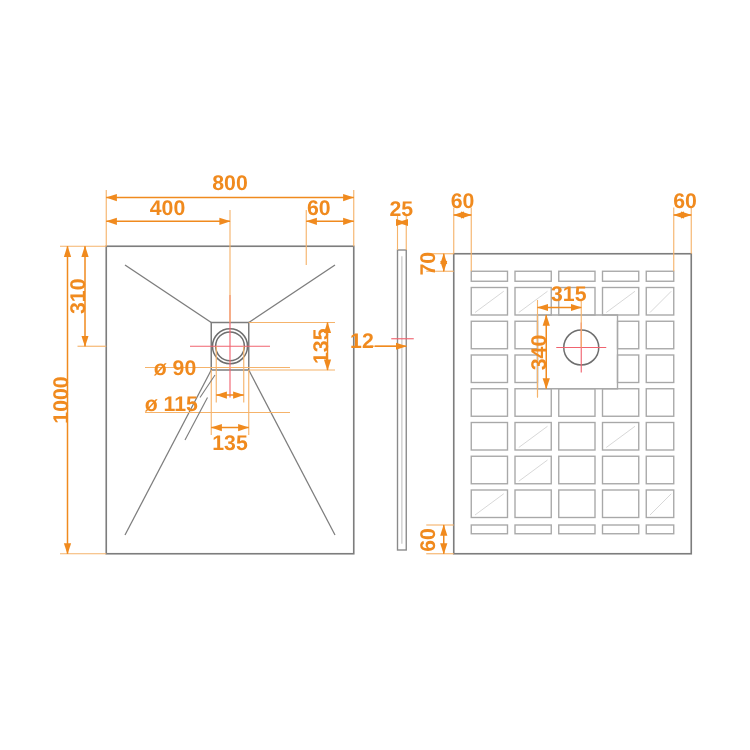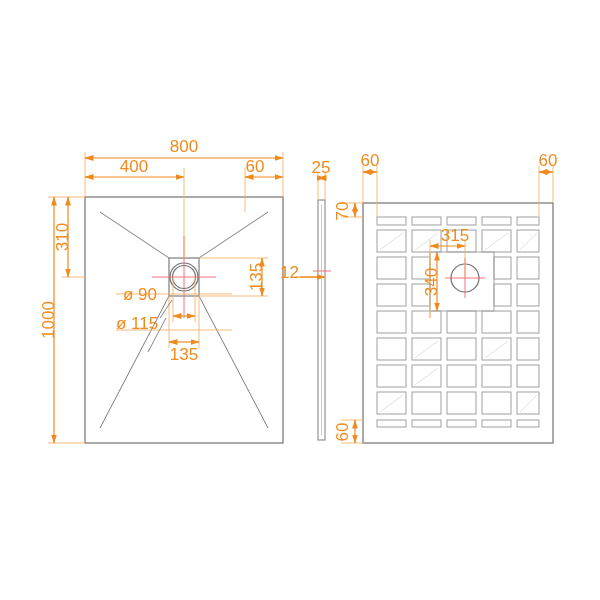--- a/index.html
+++ b/index.html
@@ -1,18 +1,18 @@
 <!DOCTYPE html>
 <html><head>
 <meta charset="utf-8">
 <style>
   html,body{margin:0;padding:0;background:#ffffff;}
   body{width:600px;height:600px;overflow:hidden;
        font-family:"Liberation Sans","DejaVu Sans",sans-serif;}
-  #stage{position:relative;width:600px;height:600px;background:#fff;}
+  #stage{position:relative;width:600px;height:600px;background:#fff;font-weight:bold;}
   svg{display:block;}
   text{font-family:"Liberation Sans","DejaVu Sans",sans-serif;}
 </style>
 </head>
 <body>
 
 <div id="stage">
 <svg width="600" height="600" viewBox="0 0 600 600">
 
   <defs>

